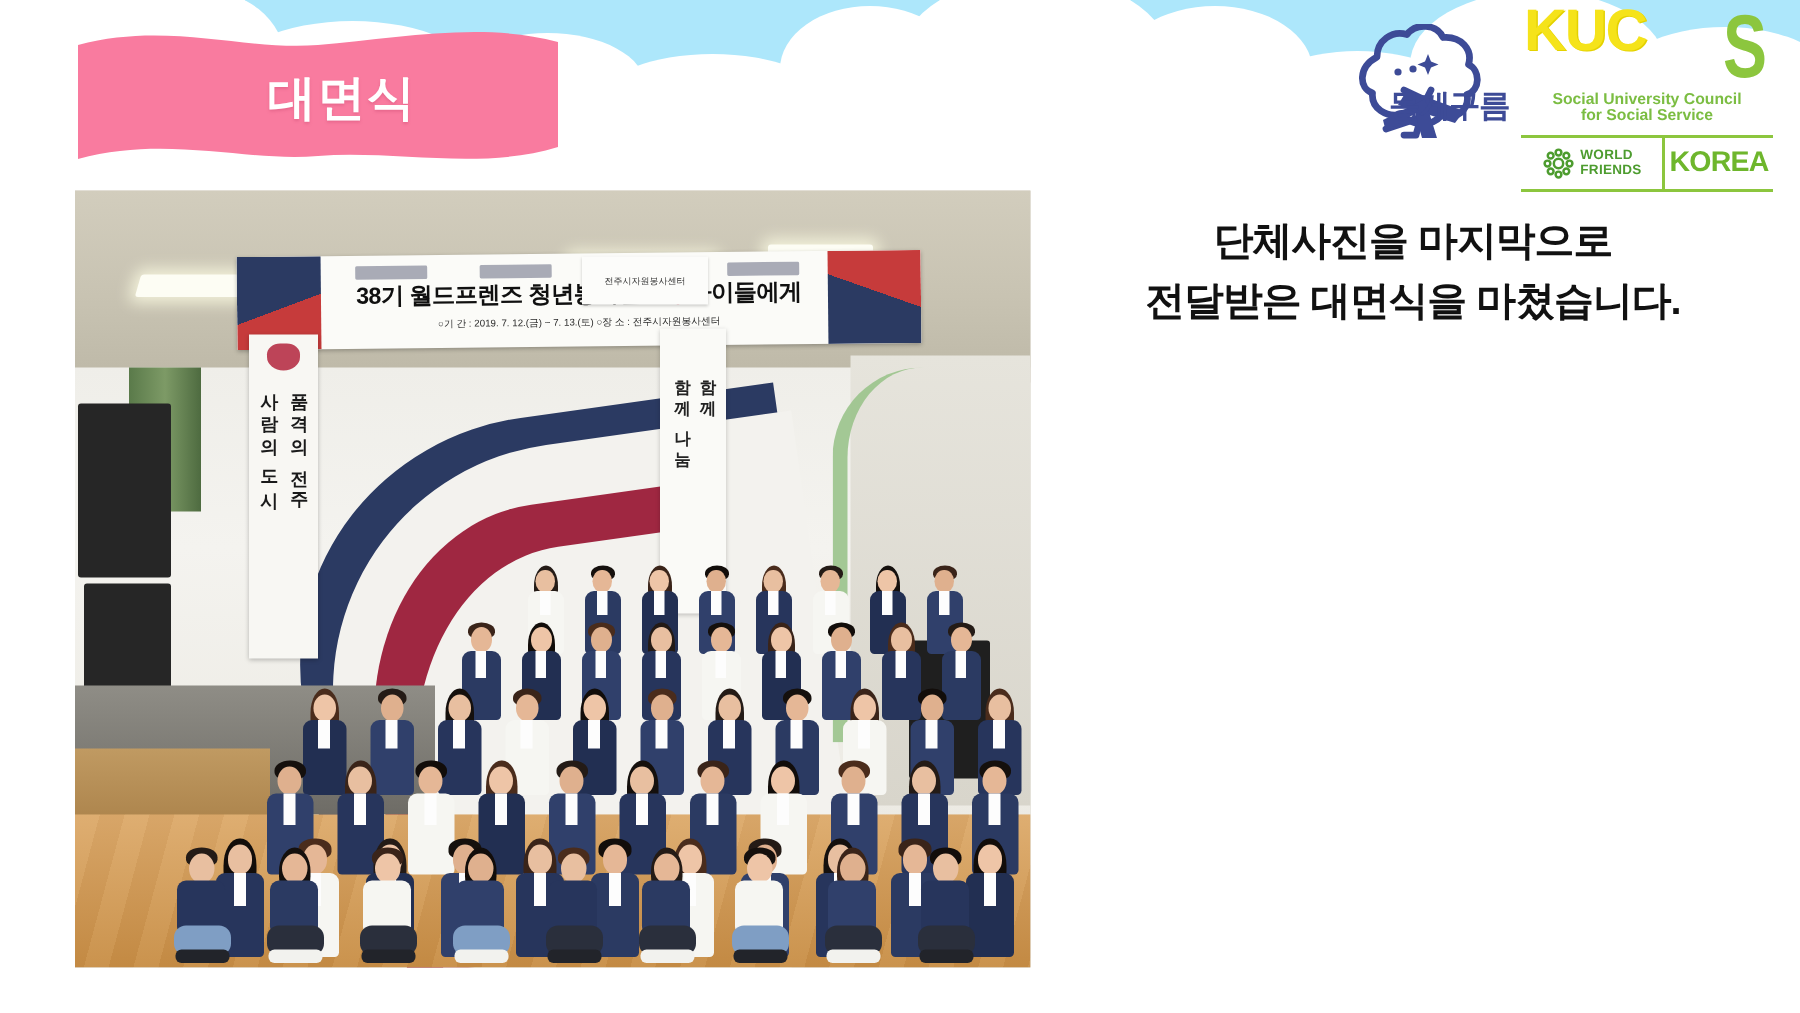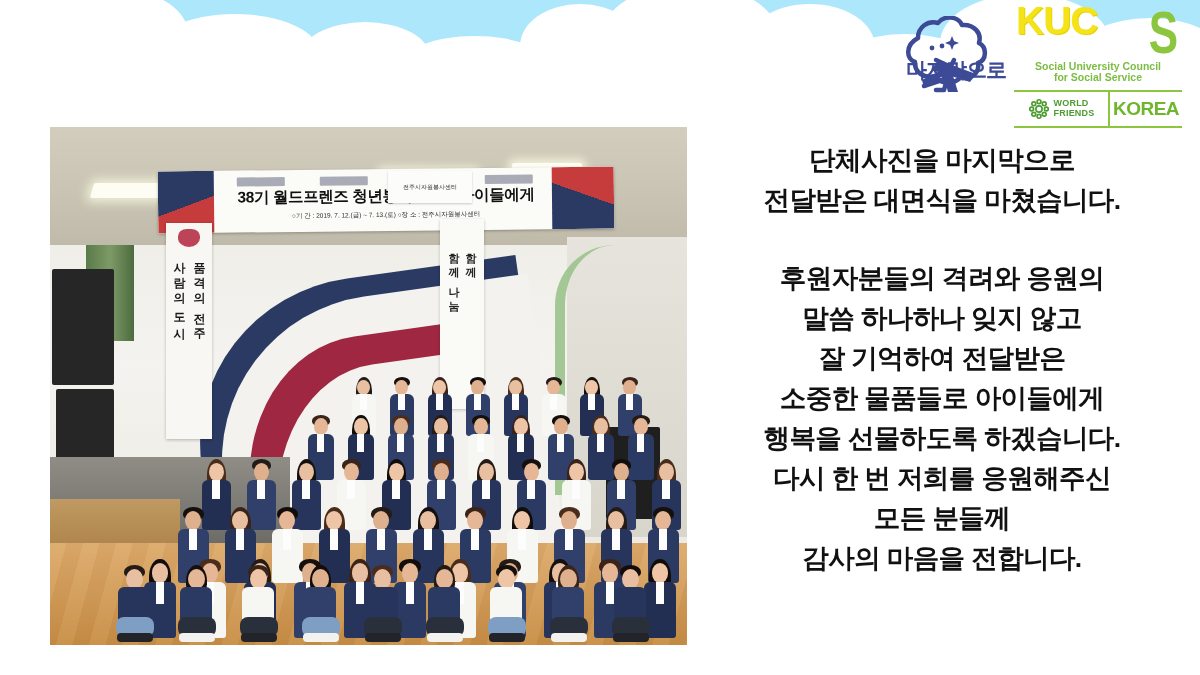--- a/index.html
+++ b/index.html
@@ -382,35 +382,41 @@
     <div class="puff p5"></div>
     <div class="puff p6"></div>
     <div class="puff p7"></div>
     <div class="puff p8"></div>
     <div class="puff p9"></div>
     <div class="puff p10"></div>
     <div class="puff p11"></div>
     <div class="cloud-band"></div>
   </div>
 
+  <div class="ribbon">
+    <svg viewBox="0 0 320 92" preserveAspectRatio="none">
+      <path d="M0,10 C60,-6 110,14 160,10 C212,6 268,-6 320,8 L320,78 C268,94 212,80 160,84 C110,88 60,70 0,86 Z" fill="#f97b9f"></path>
+    </svg>
+    <div class="ribbon-title">대면식</div>
+  </div>
 
   <div class="logo-row">
 
     <div class="logo-cloud">
       <svg width="120" height="96" viewBox="0 0 120 96">
         <path d="M34,22 C34,11 44,4 54,7 C60,-1 74,0 78,9 C90,8 98,17 95,27 C103,31 103,44 94,47 C96,57 86,65 77,61 C70,69 56,68 51,60 C40,63 30,56 31,46 C22,43 21,29 34,22 Z" fill="none" stroke="#3d4b97" stroke-width="4.5" stroke-linejoin="round"></path>
         <path d="M52,44 L86,60 M66,52 L60,74 M60,74 L52,74 M64,62 L40,70 M66,52 L70,44" stroke="#3d4b97" stroke-width="4.5" fill="none" stroke-linecap="round"></path>
         <polygon points="54,44 92,58 86,66 48,54" fill="#3d4b97"></polygon>
         <polygon points="66,50 74,76 64,76 58,54" fill="#3d4b97"></polygon>
         <polygon points="62,58 40,72 38,64 58,54" fill="#3d4b97"></polygon>
         <circle cx="48" cy="32" r="2.4" fill="#3d4b97"></circle>
         <circle cx="58" cy="30" r="2.4" fill="#3d4b97"></circle>
         <path d="M68,20 l2,5 5,2 -5,2 -2,5 -2,-5 -5,-2 5,-2 z" fill="#3d4b97"></path>
       </svg>
-      <div class="logo-cloud-text">마지막으로</div>
+      <div class="logo-cloud-text">몽게구름</div>
     </div>
 
     <div class="kucs">
       <div class="kucs-word">
         <span class="kucs-letters">KUC</span>
         <span class="kucs-s">S</span>
       </div>
       <div class="kucs-sub">
         <div>Social University Council</div>
         <div>for Social Service</div>
@@ -860,25 +866,15 @@
           <div class="body" style="left: 9px; top: 68px; width: 36px; height: 9px; background: rgb(34, 36, 42); border-radius: 4px;"></div>
         </div>
       </div>
   </div>
 
   <div class="text-col" id="text-col">
       <div class="para">
         <span class="t-line">단체사진을 마지막으로</span>
         <span class="t-line">전달받은 대면식을 마쳤습니다.</span>
       </div>
-      <div class="para">
-        <span class="t-line">후원자분들의 격려와 응원의</span>
-        <span class="t-line">말씀 하나하나 잊지 않고</span>
-        <span class="t-line">잘 기억하여 전달받은</span>
-        <span class="t-line">소중한 물품들로 아이들에게</span>
-        <span class="t-line">행복을 선물하도록 하겠습니다.</span>
-        <span class="t-line">다시 한 번 저희를 응원해주신</span>
-        <span class="t-line">모든 분들께</span>
-        <span class="t-line">감사의 마음을 전합니다.</span>
-      </div>
     </div>
 
 </div>
 
 </body></html>

